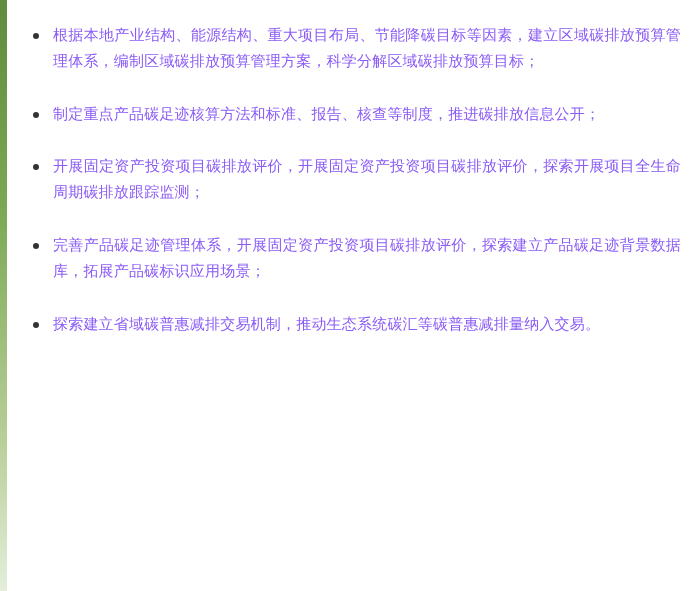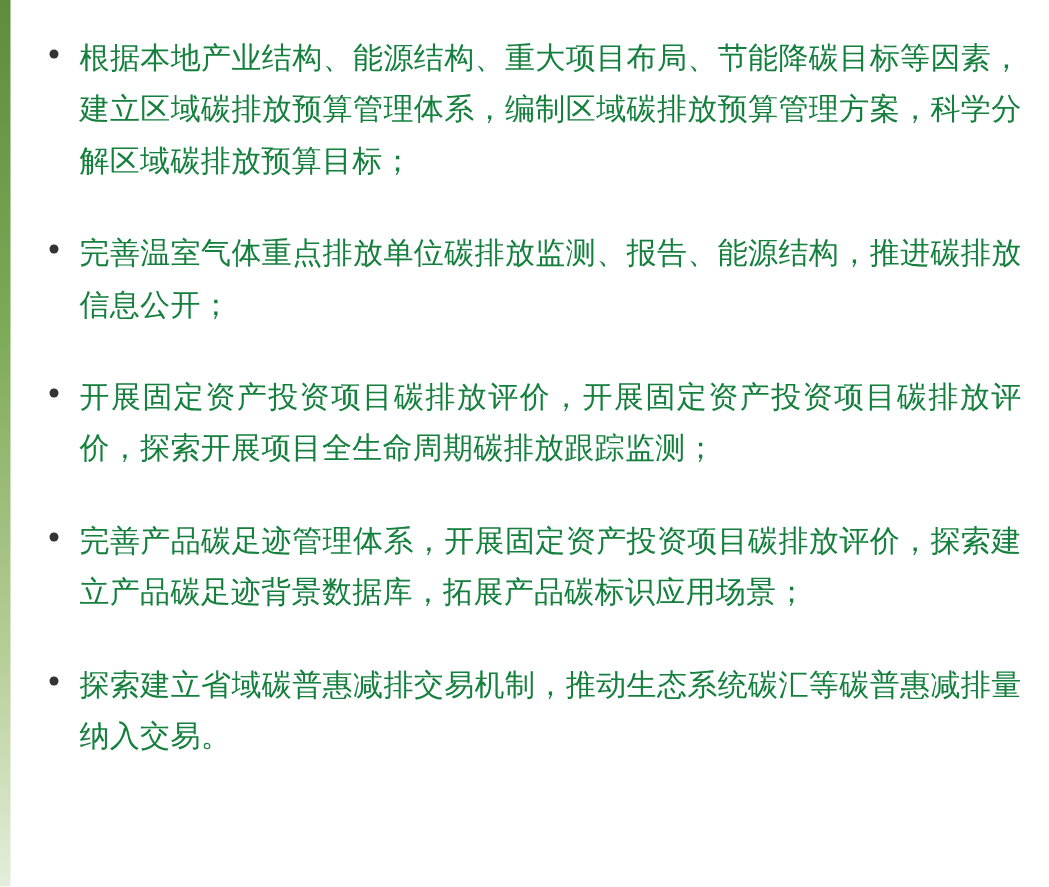--- a/index.html
+++ b/index.html
@@ -39,23 +39,23 @@
   }
   ul.bullet-list {
     list-style: none;
     margin: 0;
     padding: 0;
   }
   ul.bullet-list li {
     position: relative;
     padding-left: 28px;
     margin-bottom: 27px;
-    font-size: 20px;
+    font-size: 15px;
     line-height: 1.72;
-    color: #15803d;
+    color: #8b5cf6;
     letter-spacing: 0.2px;
     text-align: justify;
     text-justify: inter-ideograph;
   }
   ul.bullet-list li:last-child {
     margin-bottom: 0;
   }
   .bullet-dot {
     position: absolute;
     left: 8px;
@@ -77,21 +77,21 @@
   <div class="left-rule"></div>
 
   <div class="content">
     <ul class="bullet-list">
       <li>
         <span class="bullet-dot"></span>
         <span class="para-text">根据本地产业结构、能源结构、重大项目布局、节能降碳目标等因素，建立区域碳排放预算管理体系，编制区域碳排放预算管理方案，科学分解区域碳排放预算目标；</span>
       </li>
       <li>
         <span class="bullet-dot"></span>
-        <span class="para-text">完善温室气体重点排放单位碳排放监测、报告、能源结构，推进碳排放信息公开；</span>
+        <span class="para-text">制定重点产品碳足迹核算方法和标准、报告、核查等制度，推进碳排放信息公开；</span>
       </li>
       <li>
         <span class="bullet-dot"></span>
         <span class="para-text">开展固定资产投资项目碳排放评价，开展固定资产投资项目碳排放评价，探索开展项目全生命周期碳排放跟踪监测；</span>
       </li>
       <li>
         <span class="bullet-dot"></span>
         <span class="para-text">完善产品碳足迹管理体系，开展固定资产投资项目碳排放评价，探索建立产品碳足迹背景数据库，拓展产品碳标识应用场景；</span>
       </li>
       <li>

